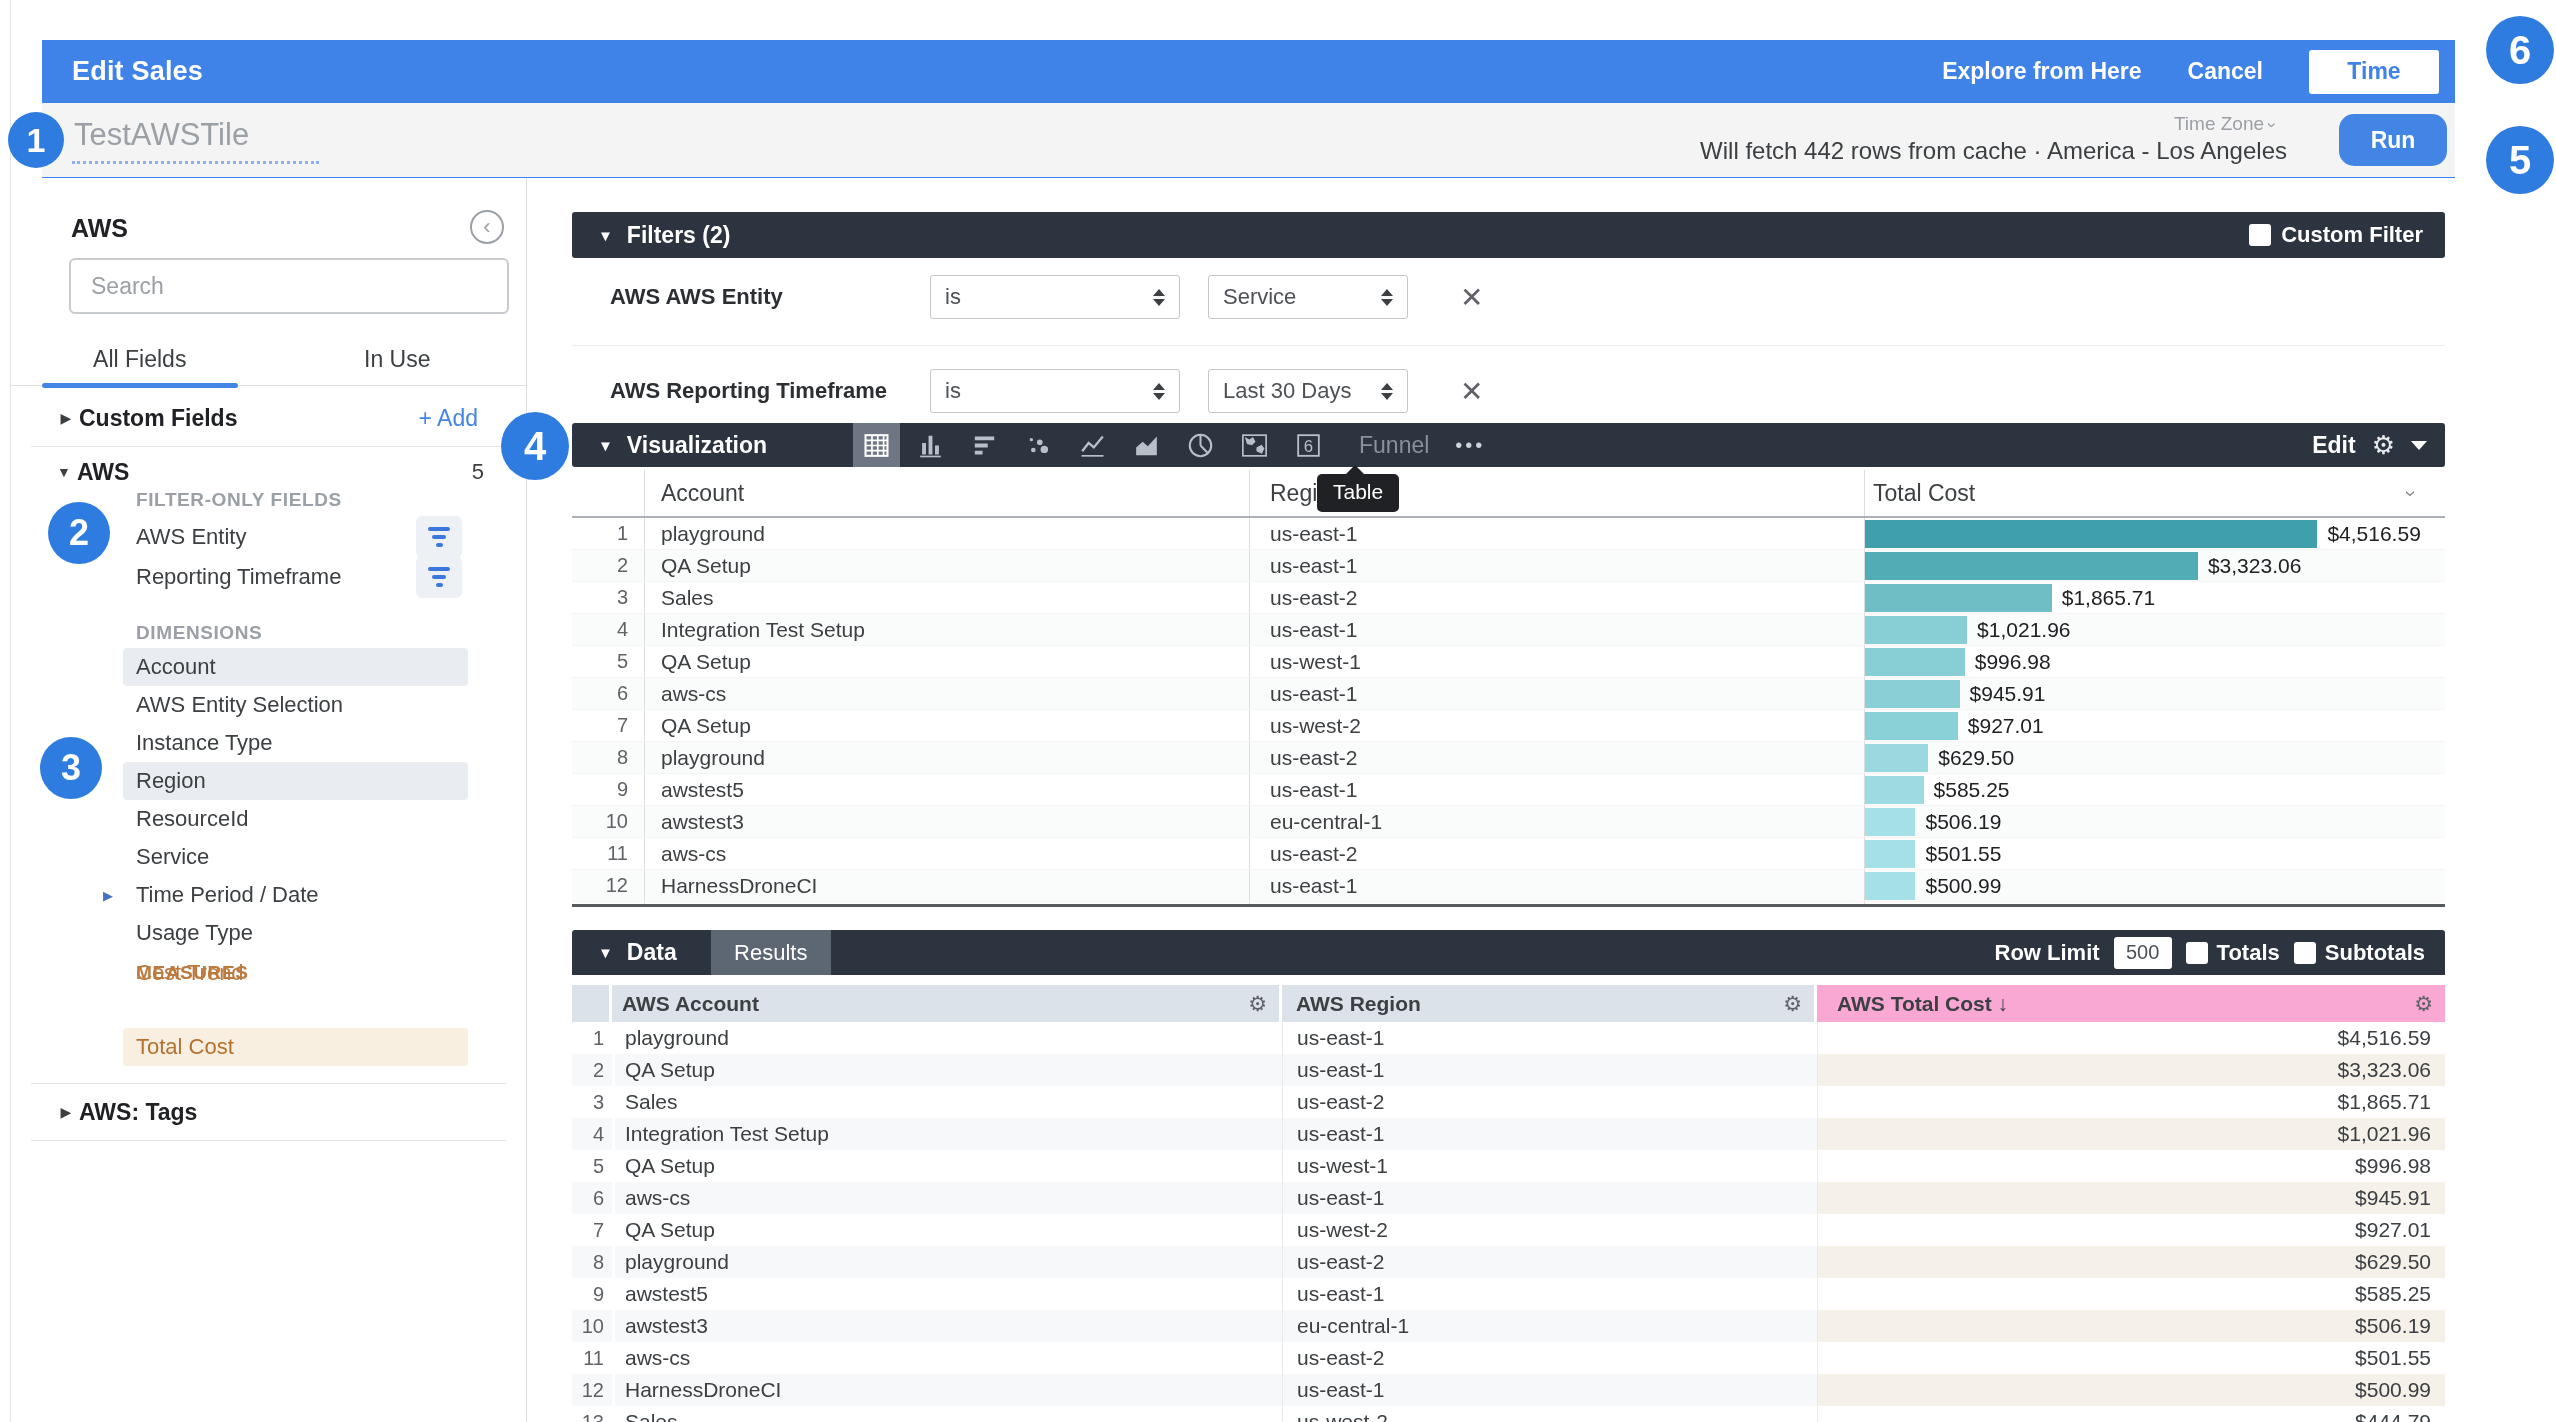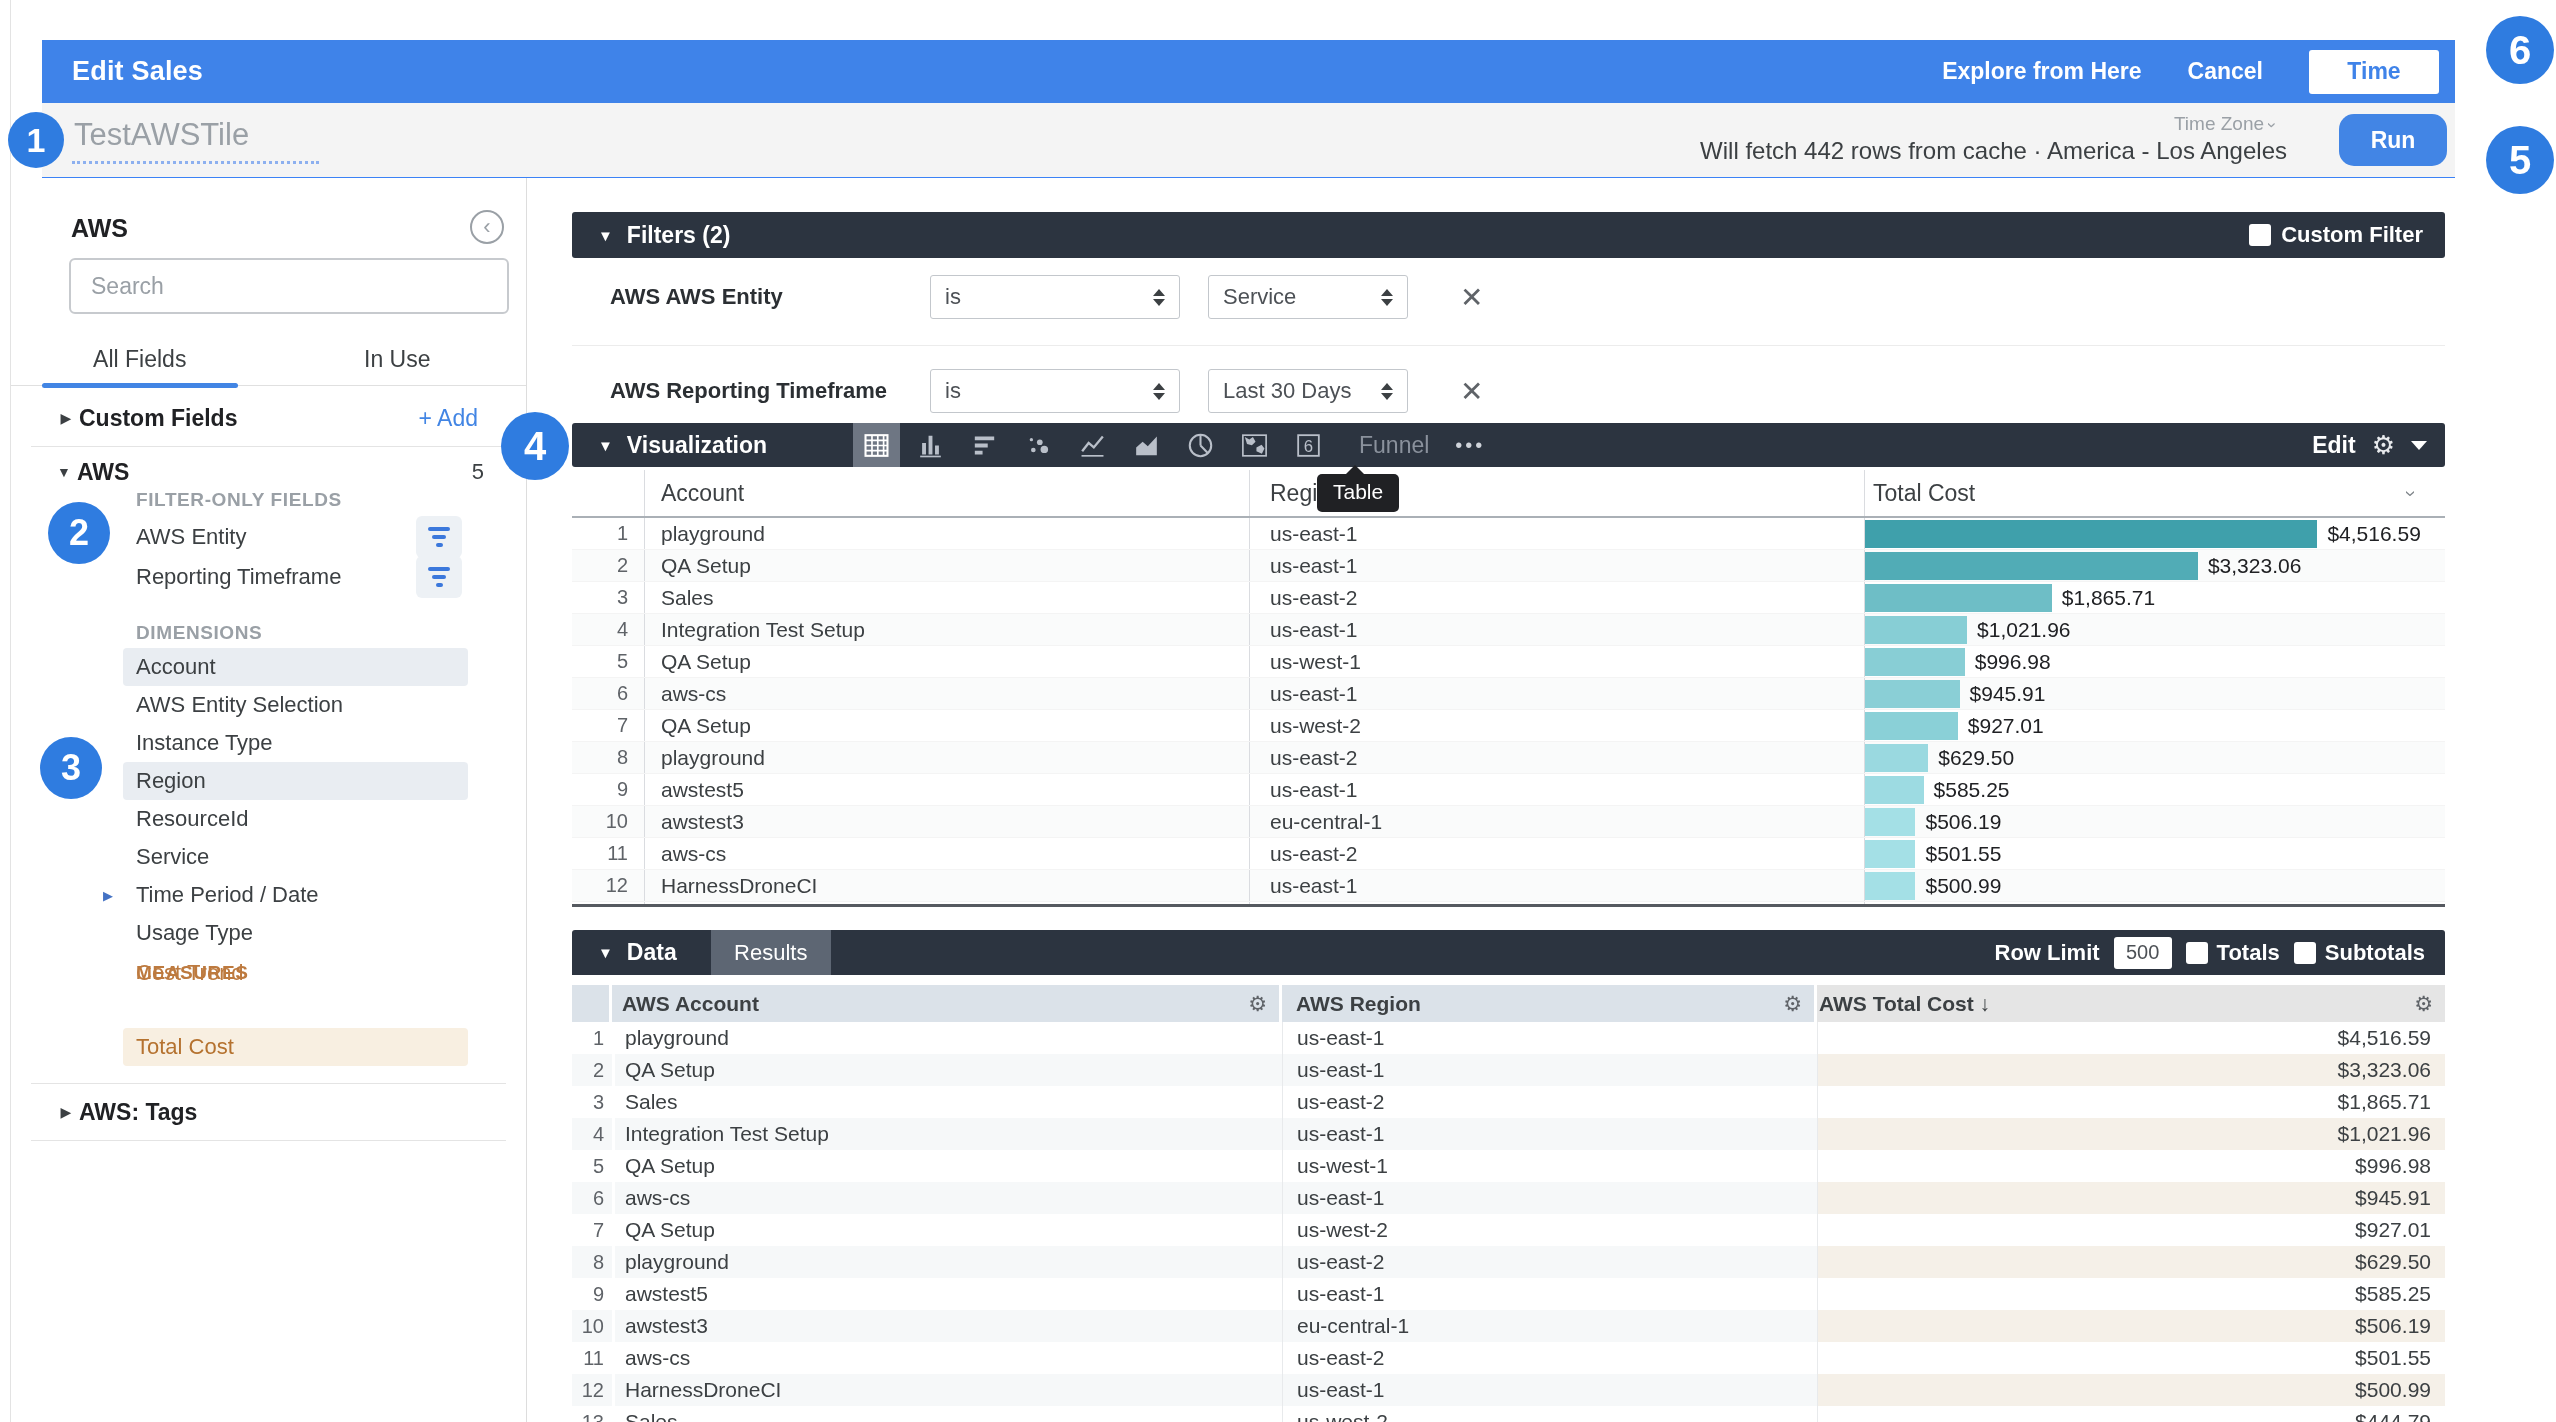--- a/index.html
+++ b/index.html
@@ -134,21 +134,21 @@
     font-size:20px; color:#4d5156; font-family:inherit; }
   #data-right label { display:flex; align-items:center; gap:9px; cursor:pointer; font-weight:700; }
 
   
   #data-table { position:absolute; left:0; top:807px; width:100%; height:437px; overflow:hidden; }
   .dt-header { display:flex; height:37px; font-size:21px; font-weight:700; color:#3c4043; }
   .dt-hcell { display:flex; align-items:center; background:#dbe2e9; border-right:3px solid #fff; }
   .dt-hcell.num { width:40px; }
   .dt-hcell.account { width:670px; padding-left:10px; }
   .dt-hcell.region { width:535px; padding-left:14px; }
-  .dt-hcell.cost { flex:1; padding-left:2px; background:#e5e5e5; border-right:none; }
+  .dt-hcell.cost { flex:1; padding-left:20px; background:#f9a8d4; border-right:none; }
   .gear { margin-left:auto; margin-right:12px; font-size:21px; color:#5f6368; cursor:pointer; font-weight:400; }
   .dt-row { display:flex; height:32px; font-size:21px; align-items:stretch; cursor:pointer; }
   .dt-cell { display:flex; align-items:center; }
   .dt-cell.num { width:40px; justify-content:flex-end; padding-right:8px; color:#5f6368; font-size:20px; }
   .dt-cell.account { width:670px; padding-left:10px; border-left:3px solid #fff; }
   .dt-cell.region { width:535px; padding-left:14px; border-left:1px solid #e8eaec; }
   .dt-cell.cost { flex:1; justify-content:flex-end; padding-right:14px; border-left:1px solid #e8eaec; }
   .dt-row.even .dt-cell { background:#f6f8f9; }
   .dt-row.even .dt-cell.cost { background:#f5f0e8; }
 

